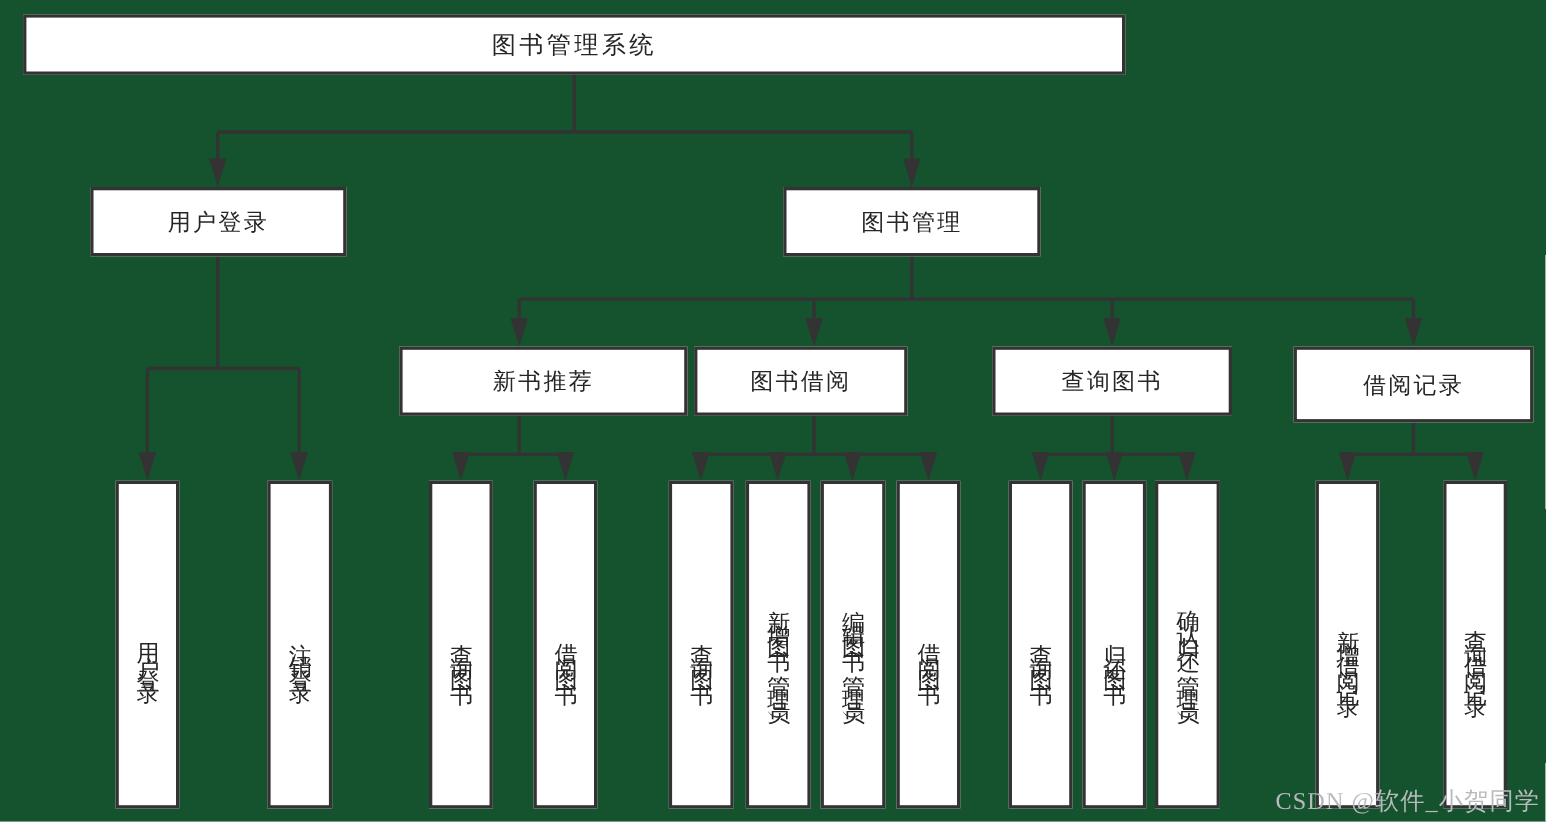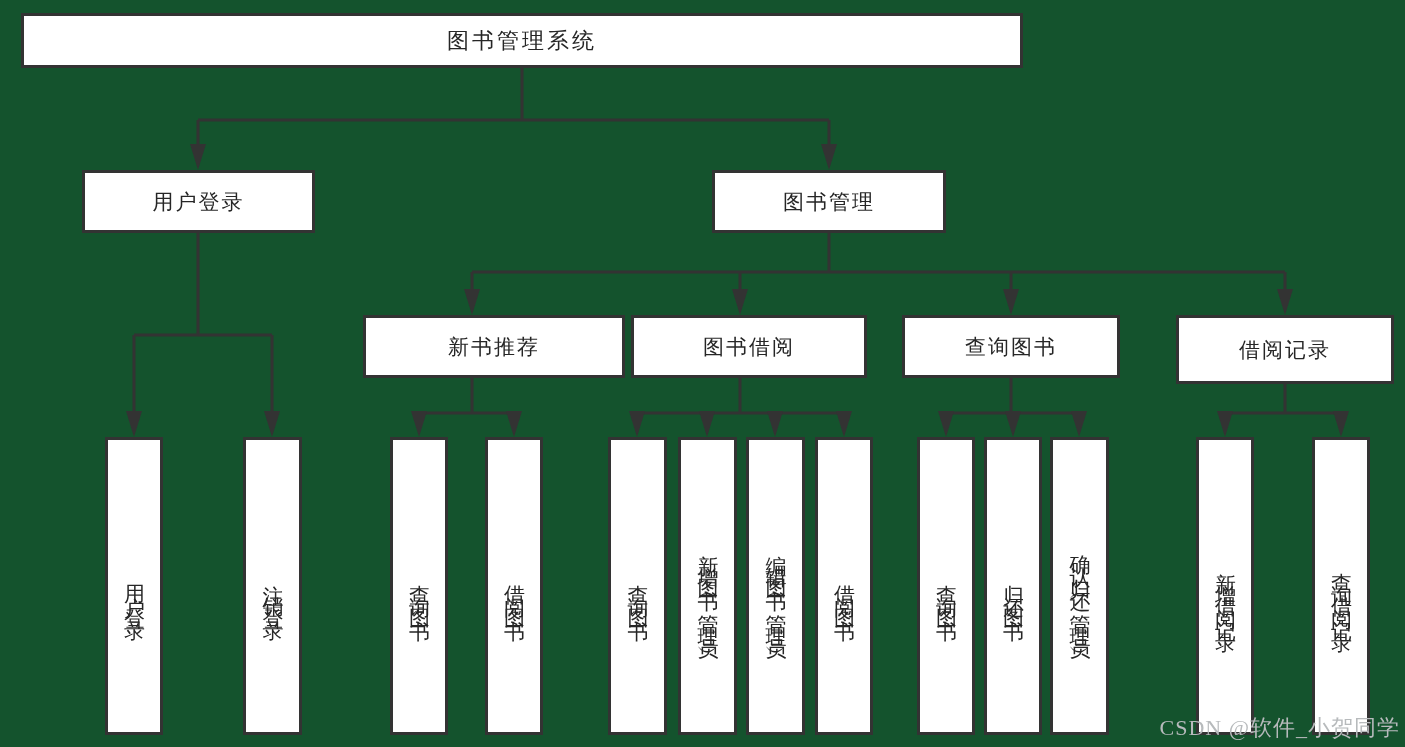--- a/index.html
+++ b/index.html
@@ -96,21 +96,21 @@
   <div class="node h-node" style="left:82px;top:170px;width:233px;height:63px">
     <span>用户登录</span>
   </div>
   <div class="node h-node" style="left:712px;top:170px;width:234px;height:63px">
     <span>图书管理</span>
   </div>
 
   <div class="node h-node" style="left:363px;top:315px;width:262px;height:63px">
     <span>新书推荐</span>
   </div>
-  <div class="node h-node" style="left:631px;top:315px;width:236px;height:63px">
+  <div class="node h-node" style="left:631px;top:315px;width:194px;height:63px">
     <span>图书借阅</span>
   </div>
   <div class="node h-node" style="left:902px;top:315px;width:218px;height:63px">
     <span>查询图书</span>
   </div>
   <div class="node h-node" style="left:1176px;top:315px;width:218px;height:69px">
     <span>借阅记录</span>
   </div>
 
   <div class="node leaf" style="left:105px;top:437px;width:58px;height:298px">

